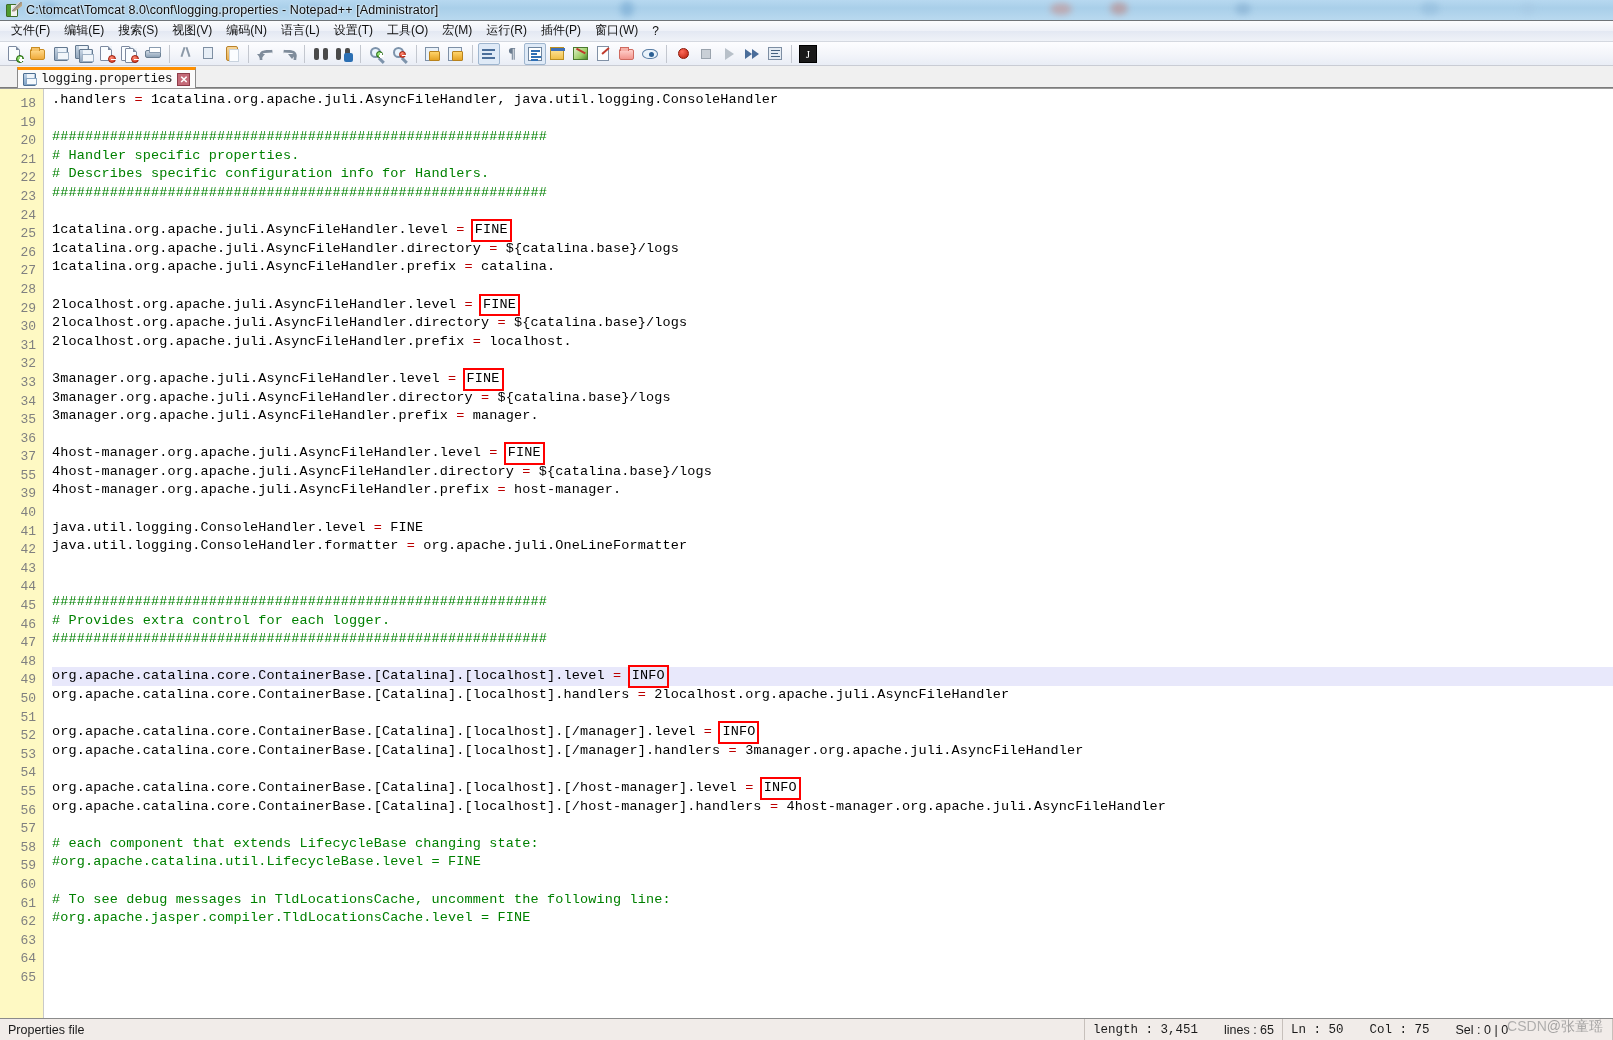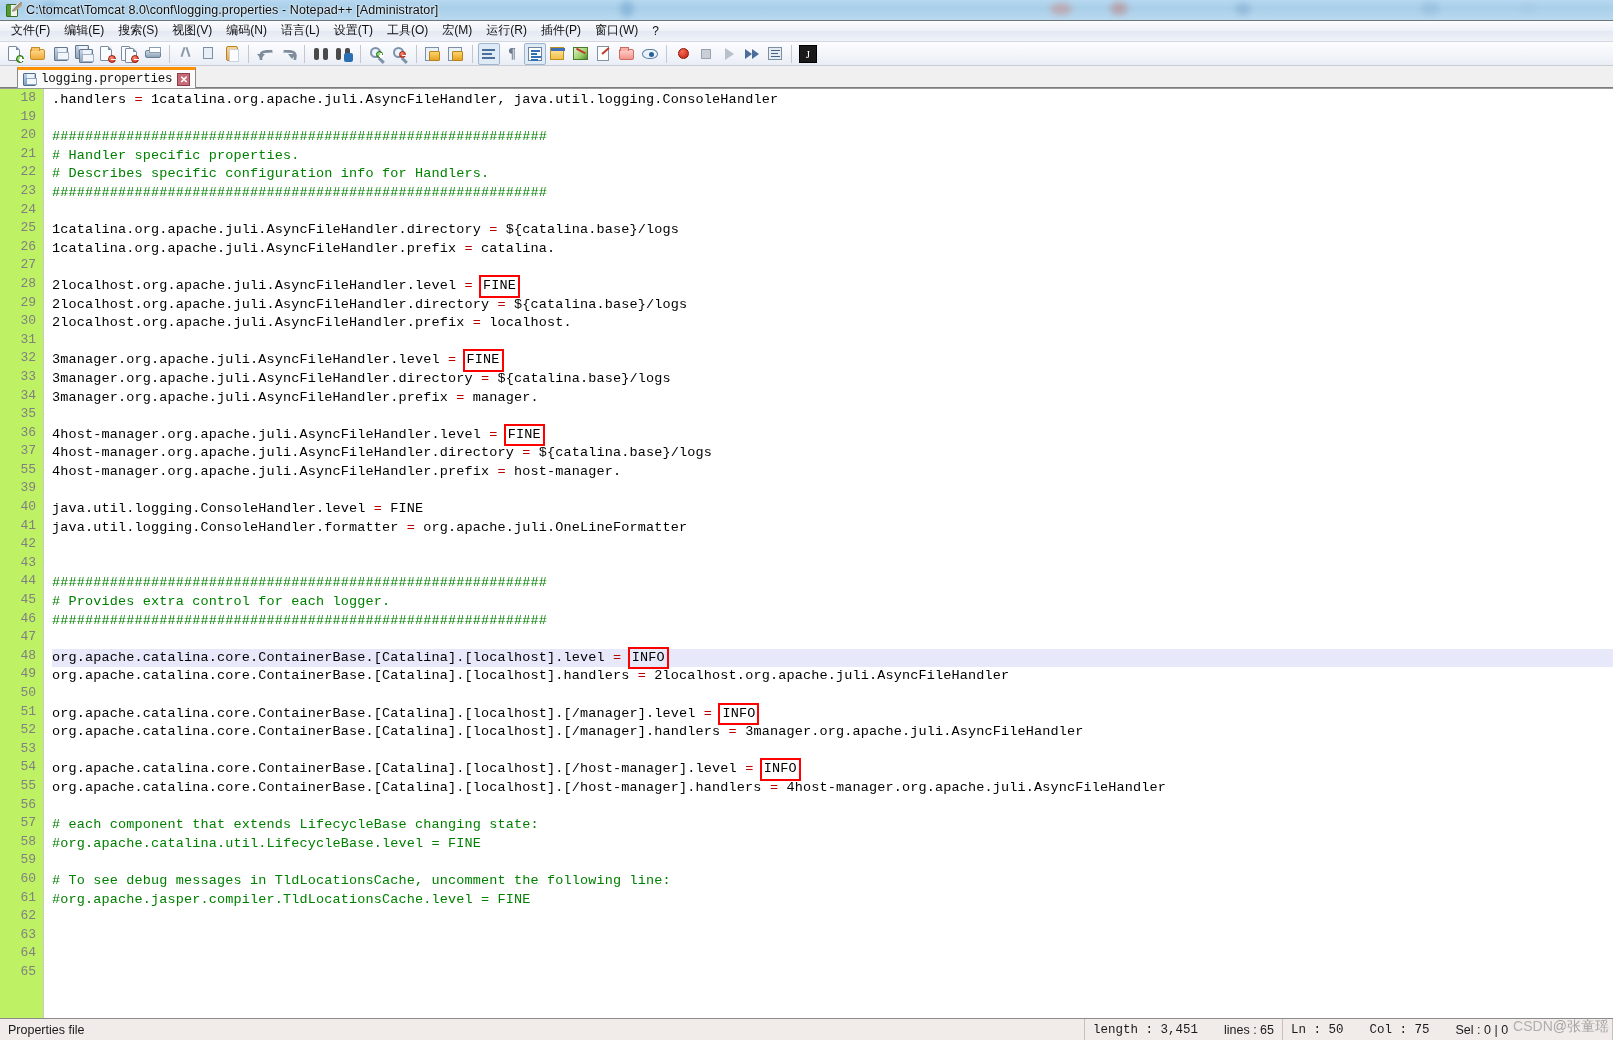--- a/index.html
+++ b/index.html
@@ -164,22 +164,22 @@
     width:13px;height:13px;background:#c46a78;border:1px solid #8e3c49;
     color:#fff;font-size:10px;line-height:11px;text-align:center;font-weight:bold;flex:none;
   }
   
   #editor{
     flex:1 1 auto; position:relative; background:#ffffff; overflow:hidden;
     border-top:1px solid #9a9a9a;
     display:flex;
   }
   #gutter{
-    width:44px;flex:none;background:#bef264;border-right:1px solid #c9c9c9;
-    padding-top:0;
+    width:44px;flex:none;background:#fef9c3;border-right:1px solid #c9c9c9;
+    padding-top:6px;
   }
   #gutter .ln{
     height:18.6px;line-height:18.6px;text-align:right;padding-right:7px;
     font-family:"Liberation Mono", monospace; font-size:13px; color:#808080;
   }
   #code{
     flex:1 1 auto; position:relative; padding-top:2px; padding-left:8px;
     overflow:hidden;
   }
   .cl{
@@ -206,21 +206,21 @@
     display:flex;align-items:center;
     font-size:12.5px;color:#1a1a1a;position:relative;
   }
   #status-bar .sb-cell{
     height:22px;display:flex;align-items:center;padding:0 8px;
     border-right:1px solid #c7c0bb;white-space:nowrap;
   }
   #status-bar .grow{flex:1 1 auto;}
   .sb-sub{margin-right:26px;font-family:Liberation Mono, monospace;}
   #watermark{
-    position:absolute;right:4px;top:-1px;font-size:14px;color:#9a9a9a;opacity:.75;
+    position:absolute;right:10px;top:-1px;font-size:14px;color:#9a9a9a;opacity:.75;
     font-family:"Liberation Sans",sans-serif;white-space:nowrap;pointer-events:none;
   }
   #watermark .cn{color:#8a8a8a;}
 </style>
 </head>
 <body>
 
 <div id="desktop-bg">
   <div class="blob" style="left:40px;top:2px;width:18px;height:14px;background:#7fb0d8;"></div>
   <div class="blob" style="left:300px;top:4px;width:26px;height:12px;background:#93bcdf;"></div>
@@ -508,20 +508,21 @@
           <div class="ln">65</div>
         </div>
       <div id="code">
           <div class="cl"><span>.handlers </span><span class="eq">=</span><span> 1catalina.org.apache.juli.AsyncFileHandler, java.util.logging.ConsoleHandler</span></div>
           <div class="cl">&nbsp;</div>
           <div class="cl"><span class="cmt">############################################################</span></div>
           <div class="cl"><span class="cmt"># Handler specific properties.</span></div>
           <div class="cl"><span class="cmt"># Describes specific configuration info for Handlers.</span></div>
           <div class="cl"><span class="cmt">############################################################</span></div>
           <div class="cl">&nbsp;</div>
+          <div class="cl"><span>1catalina.org.apache.juli.AsyncFileHandler.level </span><span class="eq">=</span><span> </span><span class="hlbox">FINE</span></div>
           <div class="cl"><span>1catalina.org.apache.juli.AsyncFileHandler.directory </span><span class="eq">=</span><span> ${catalina.base}/logs</span></div>
           <div class="cl"><span>1catalina.org.apache.juli.AsyncFileHandler.prefix </span><span class="eq">=</span><span> catalina.</span></div>
           <div class="cl">&nbsp;</div>
           <div class="cl"><span>2localhost.org.apache.juli.AsyncFileHandler.level </span><span class="eq">=</span><span> </span><span class="hlbox">FINE</span></div>
           <div class="cl"><span>2localhost.org.apache.juli.AsyncFileHandler.directory </span><span class="eq">=</span><span> ${catalina.base}/logs</span></div>
           <div class="cl"><span>2localhost.org.apache.juli.AsyncFileHandler.prefix </span><span class="eq">=</span><span> localhost.</span></div>
           <div class="cl">&nbsp;</div>
           <div class="cl"><span>3manager.org.apache.juli.AsyncFileHandler.level </span><span class="eq">=</span><span> </span><span class="hlbox">FINE</span></div>
           <div class="cl"><span>3manager.org.apache.juli.AsyncFileHandler.directory </span><span class="eq">=</span><span> ${catalina.base}/logs</span></div>
           <div class="cl"><span>3manager.org.apache.juli.AsyncFileHandler.prefix </span><span class="eq">=</span><span> manager.</span></div>

